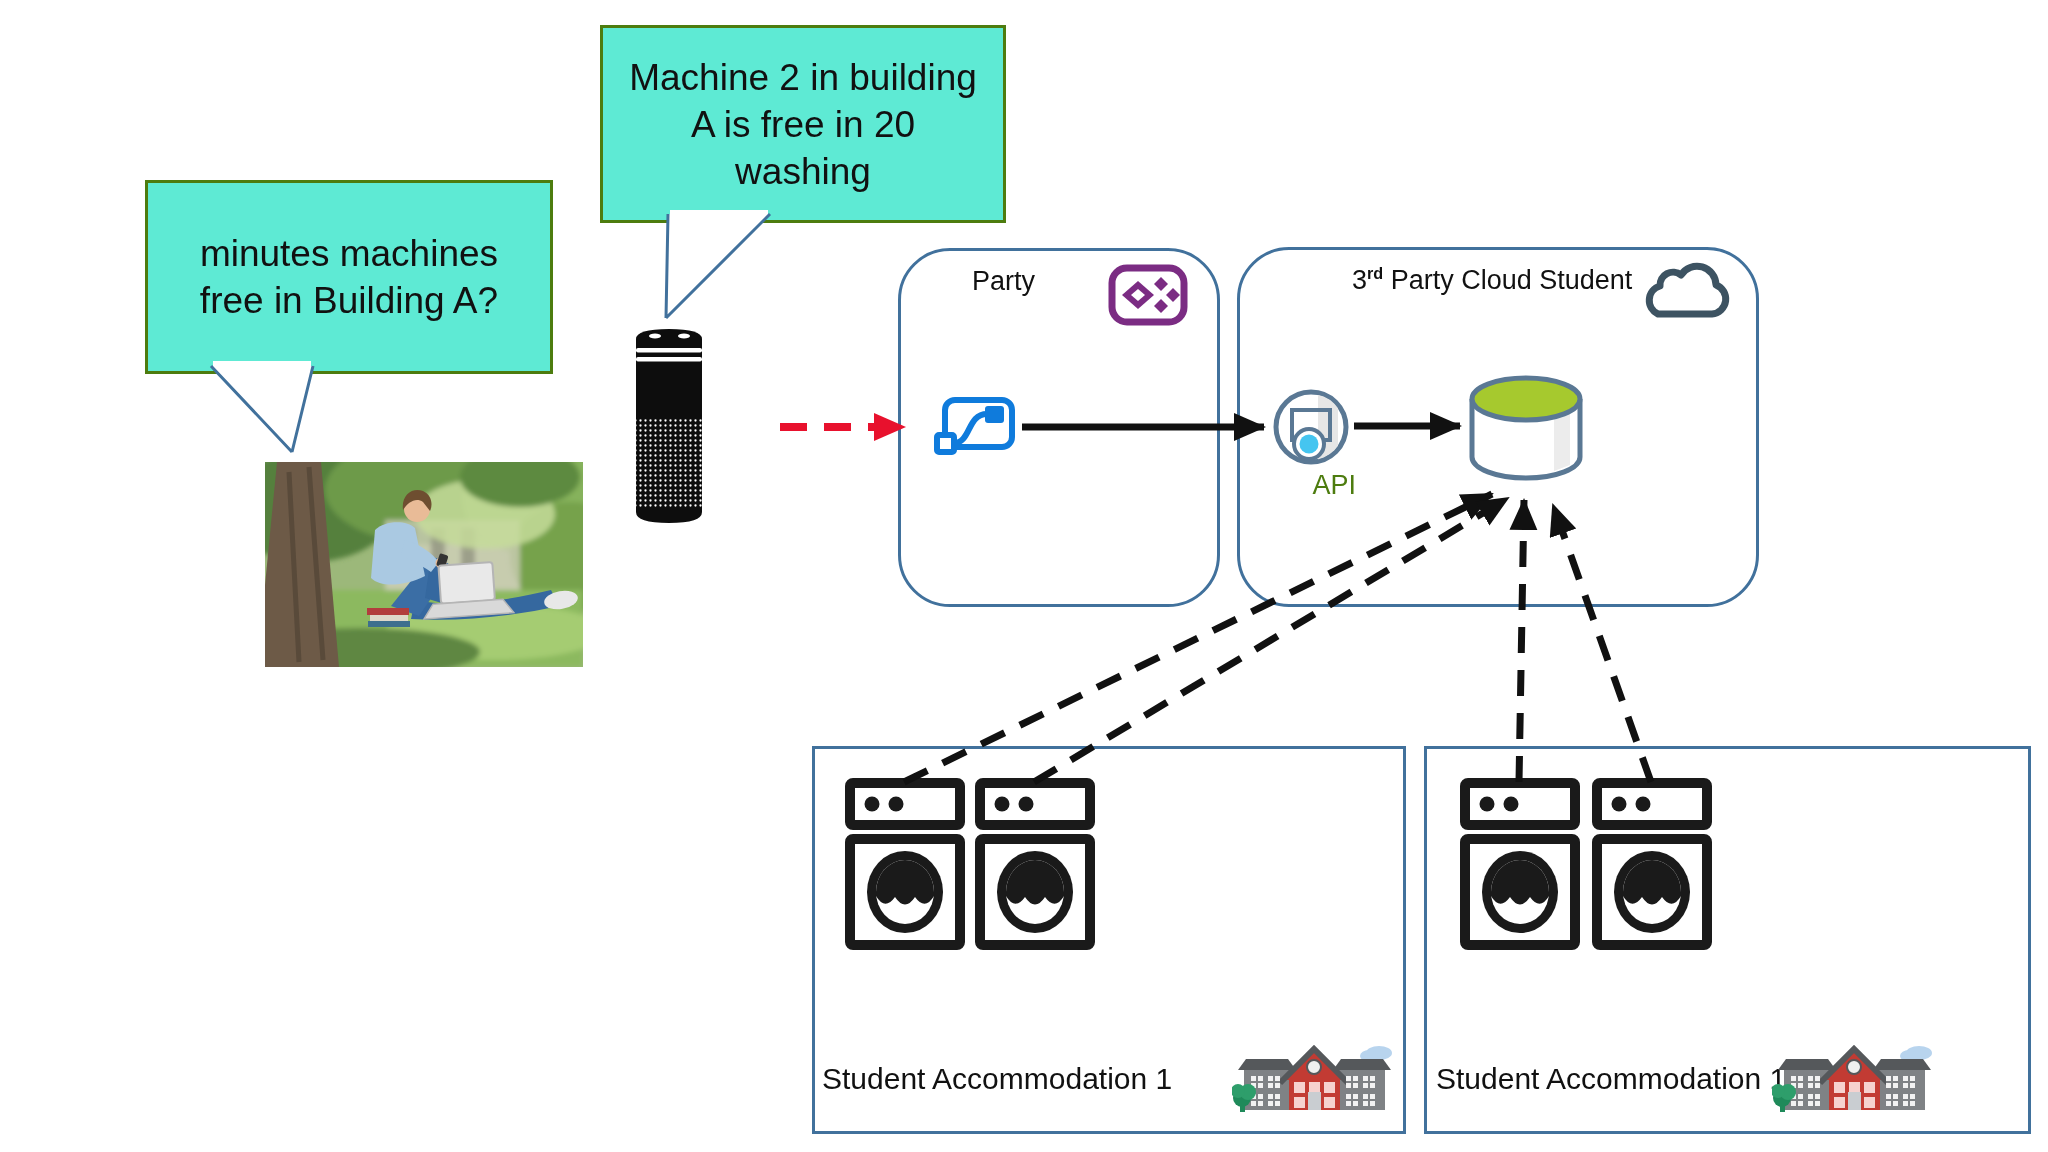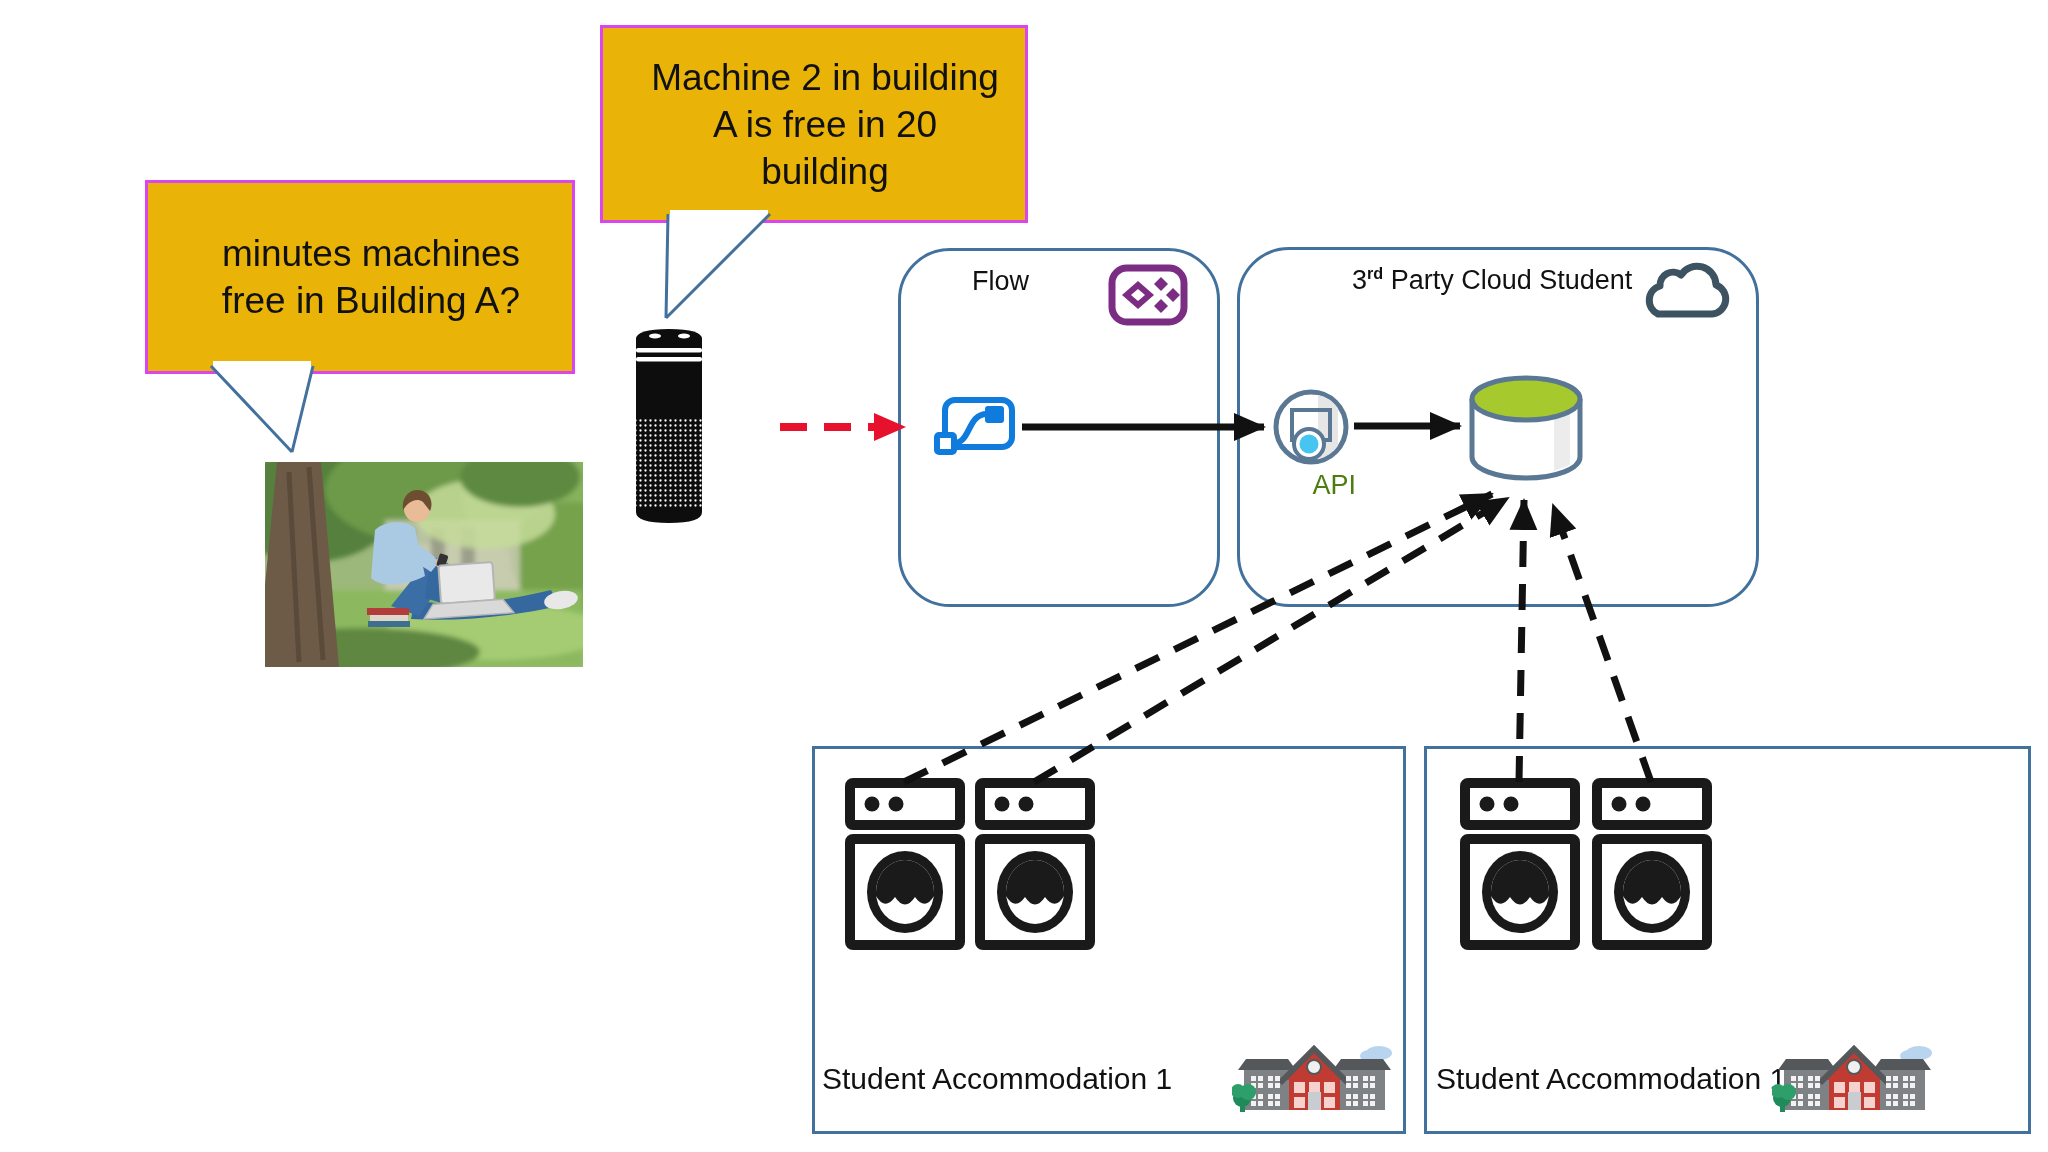--- a/index.html
+++ b/index.html
@@ -1,21 +1,21 @@
 <!DOCTYPE html>
 <html><head>
 <meta charset="utf-8">
 <style>
   html,body{margin:0;padding:0;background:#ffffff;}
   .stage{position:relative;width:2048px;height:1152px;background:#fff;overflow:hidden;
          font-family:"Liberation Sans", sans-serif;color:#1a1a1a;}
   .abs{position:absolute;}
-  .bubble{position:absolute;border:3px solid #d946ef;background:#eab308;
+  .bubble{position:absolute;border:3px solid #4d7c0f;background:#5eead4;
           display:flex;align-items:center;justify-content:center;text-align:center;
-          font-size:37px;line-height:47px;color:#111;padding-left:22px;}
+          font-size:37px;line-height:47px;color:#111;}
   .panel{position:absolute;border:3px solid #41719c;border-radius:52px;background:transparent;}
   .accom-box{position:absolute;border:3px solid #41719c;background:#fff;}
   .panel-title{position:absolute;font-size:27px;color:#111;white-space:nowrap;}
   .accom-label{position:absolute;font-size:30px;color:#111;white-space:nowrap;}
   .api-label{position:absolute;font-size:27px;color:#4d7c0f;text-align:right;width:90px;}
   svg{display:block;}
   .overlay{position:absolute;left:0;top:0;pointer-events:none;}
   sup{font-size:60%;font-weight:bold;}
 </style>
 </head>
@@ -27,21 +27,21 @@
     <div>
       <div>minutes machines</div>
       <div>free in Building A?</div>
     </div>
   </div>
 
   <div class="bubble" style="left:600px;top:25px;width:400px;height:192px;">
     <div>
       <div>Machine 2 in building</div>
       <div>A is free in 20</div>
-      <div>building</div>
+      <div>washing</div>
     </div>
   </div>
 
   <div class="abs" style="left:265px;top:462px;width:318px;height:205px;">
     <svg width="318" height="205" viewBox="0 0 318 205">
       <defs>
           <filter id="blur2">
             <feGaussianBlur stdDeviation="2.5"></feGaussianBlur>
           </filter>
         </defs>
@@ -101,21 +101,21 @@
       <path d="M3,16 Q3,6 36,6 Q69,6 69,16 L69,189 Q69,200 36,200 Q3,200 3,189 Z" fill="#0d0d0d"></path>
       <ellipse cx="22" cy="13" rx="6" ry="2.4" fill="#fff"></ellipse>
       <ellipse cx="51" cy="13" rx="6" ry="2.4" fill="#fff"></ellipse>
       <rect x="3" y="25" width="66" height="4.5" rx="2" fill="#fff"></rect>
       <rect x="3" y="34" width="66" height="4.5" rx="2" fill="#fff"></rect>
       <rect x="3" y="96" width="66" height="89" fill="url(#echoDots)"></rect>
     </svg>
   </div>
 
   <div class="panel" style="left:898px;top:248px;width:316px;height:353px;"></div>
-  <div class="panel-title" style="left:972px;top:266px;">Flow</div>
+  <div class="panel-title" style="left:972px;top:266px;">Party</div>
 
   <div class="abs" style="left:1108px;top:264px;width:80px;height:62px;">
     <svg width="80" height="62" viewBox="0 0 80 62">
       <rect x="4" y="4" width="72" height="54" rx="15" fill="none" stroke="#7b2c83" stroke-width="7"></rect>
       <path d="M30,17 L46,31 L30,45 L14,31 Z" fill="#7b2c83"></path>
       <path d="M30,25 L37,31 L30,37 L23,31 Z" fill="#fff"></path>
       <path d="M53,13 L60,20 L53,27 L46,20 Z" fill="#7b2c83"></path>
       <path d="M65,24 L72,31 L65,38 L58,31 Z" fill="#7b2c83"></path>
       <path d="M53,35 L60,42 L53,49 L46,42 Z" fill="#7b2c83"></path>
     </svg>

